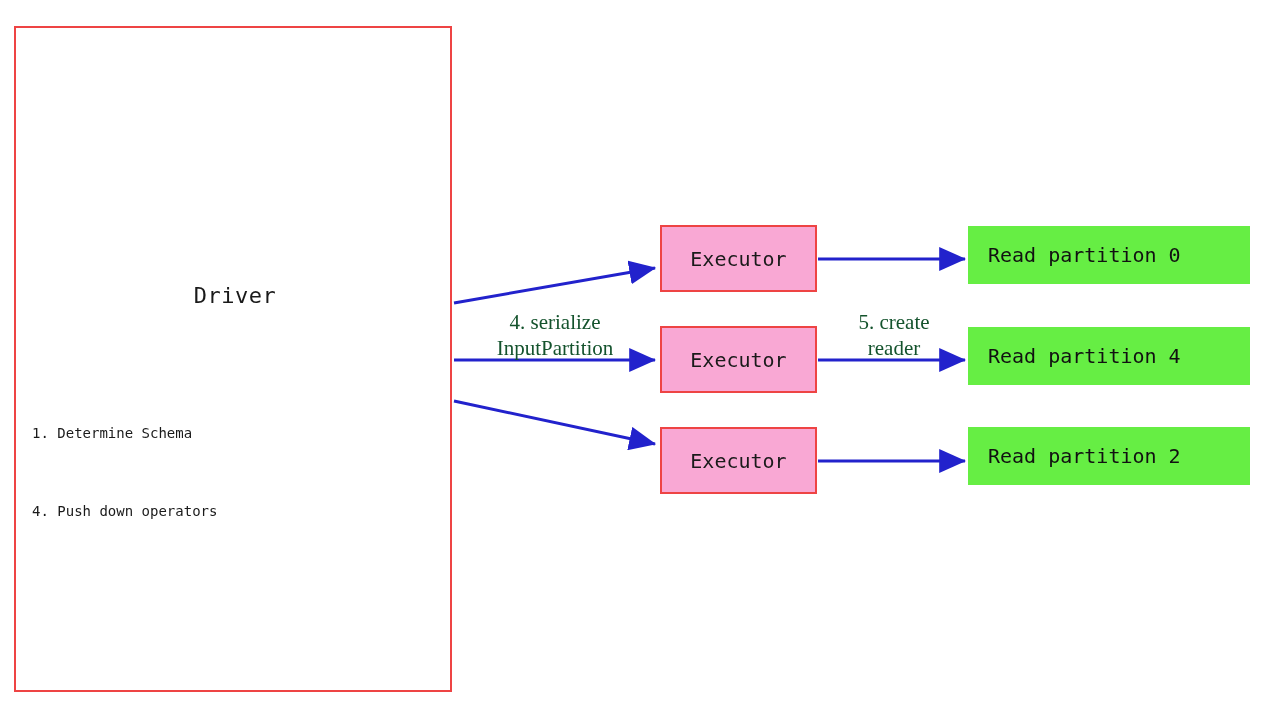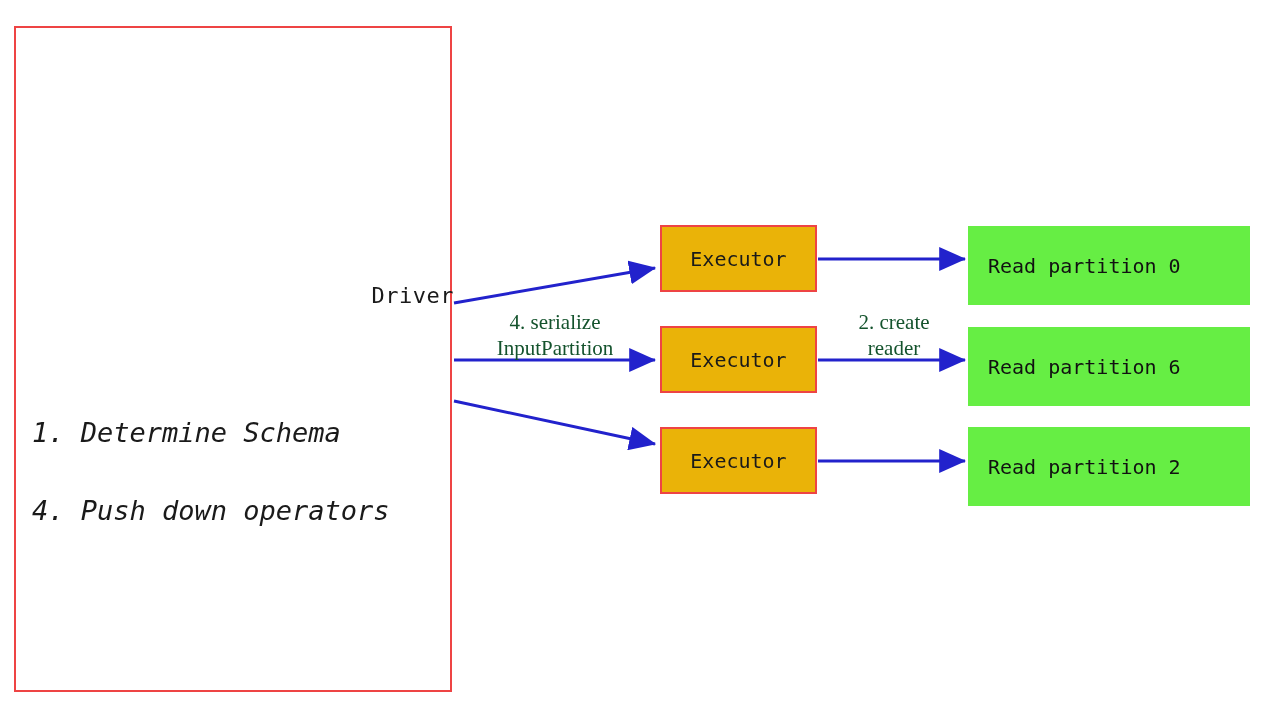--- a/index.html
+++ b/index.html
@@ -34,69 +34,68 @@
     height: 666px;
     border: 2px solid #ee4444;
     background: #ffffff;
     box-sizing: border-box;
   }
   .driver-title {
     position: absolute;
     left: 0;
     top: 255px;
     width: 438px;
-    text-align: right;
+    text-align: center;
     font-family: "DejaVu Sans Mono", "Liberation Mono", monospace;
     font-size: 22px;
     color: #1a1a1a;
     letter-spacing: 0.5px;
     white-space: pre;
   }
   .driver-steps {
     position: absolute;
     left: 16px;
     top: 340px;
     font-family: "DejaVu Sans Mono", "Liberation Mono", monospace;
-    font-size: 27px;
+    font-size: 14px;
     line-height: 26px;
     color: #1a1a1a;
     white-space: pre;
-    font-style: italic;
   }
   .driver-steps div { white-space: pre; }
 
   
   .executor-box {
     position: absolute;
     left: 660px;
     width: 157px;
     height: 67px;
     border: 2px solid #ee4444;
-    background: #eab308;
+    background: #f9a8d4;
     box-sizing: border-box;
     display: flex;
     align-items: center;
     justify-content: center;
   }
   .executor-box .exec-label {
     font-family: "DejaVu Sans Mono", "Liberation Mono", monospace;
     font-size: 20px;
     color: #1a1a1a;
     white-space: pre;
   }
   #executor-0 { top: 225px; }
   #executor-1 { top: 326px; }
   #executor-2 { top: 427px; }
 
   
   .partition-box {
     position: absolute;
     left: 968px;
     width: 282px;
-    height: 79px;
+    height: 58px;
     background: #66ee44;
     box-sizing: border-box;
     display: flex;
     align-items: center;
     padding-left: 20px;
   }
   .partition-box .part-label {
     font-family: "DejaVu Sans Mono", "Liberation Mono", monospace;
     font-size: 20px;
     color: #111111;
@@ -167,24 +166,24 @@
     <span class="exec-label">Executor</span>
   </div>
   <div class="executor-box" id="executor-2">
     <span class="exec-label">Executor</span>
   </div>
 
   <div class="partition-box" id="partition-0">
     <span class="part-label">Read partition 0</span>
   </div>
   <div class="partition-box" id="partition-1">
-    <span class="part-label">Read partition 6</span>
+    <span class="part-label">Read partition 4</span>
   </div>
   <div class="partition-box" id="partition-2">
     <span class="part-label">Read partition 2</span>
   </div>
 
   <div class="edge-label" id="edge-label-serialize">4. serialize
 InputPartition</div>
-  <div class="edge-label" id="edge-label-create-reader">2. create
+  <div class="edge-label" id="edge-label-create-reader">5. create
 reader</div>
 
 </div>
 
 </body></html>

